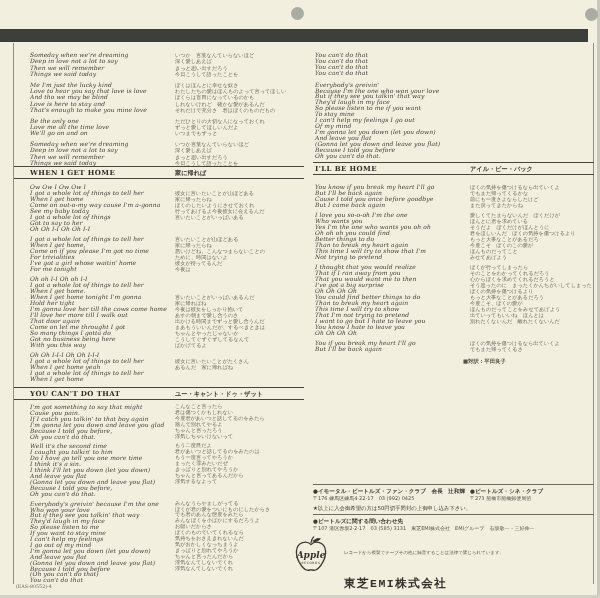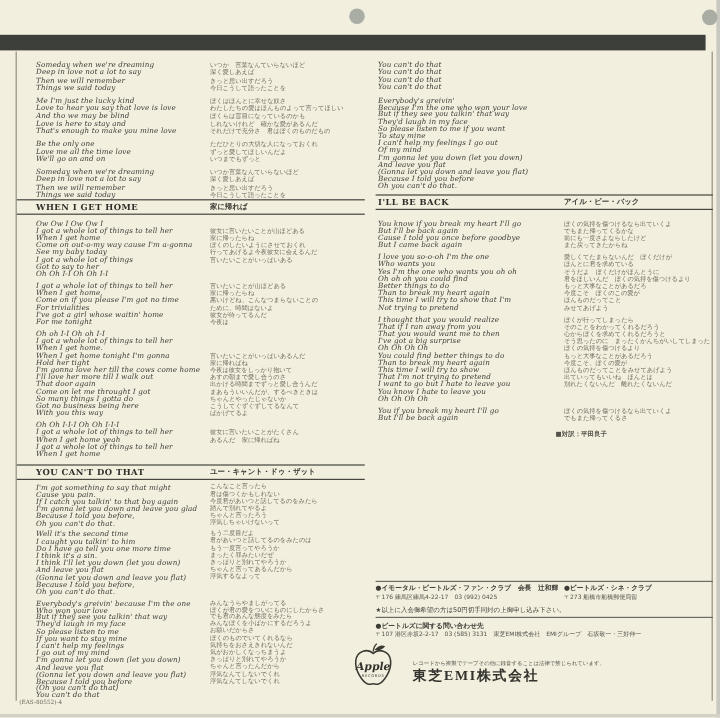--- a/index.html
+++ b/index.html
@@ -55,21 +55,21 @@
   .faddr{font-size:5px;color:#55534a;line-height:6.5px;white-space:nowrap;}
   .fnote{position:absolute;left:313px;top:505px;font-family:"DejaVu Sans",sans-serif;
          font-size:5.4px;color:#3c3b34;white-space:nowrap;}
   .finq-h{position:absolute;left:313px;top:518px;font-family:"DejaVu Sans",sans-serif;
           font-size:5.6px;font-weight:bold;color:#3c3b34;white-space:nowrap;}
   .finq-a{position:absolute;left:313px;top:525px;font-family:"DejaVu Sans",sans-serif;
           font-size:5px;color:#55534a;white-space:nowrap;}
   .apple{position:absolute;left:292px;top:535px;}
   .fcopy{position:absolute;left:344px;top:550px;font-family:"DejaVu Sans",sans-serif;
          font-size:4.5px;color:#55534a;white-space:nowrap;}
-  .fcompany{position:absolute;left:344px;top:556px;font-family:Liberation Serif, serif;
+  .fcompany{position:absolute;left:344px;top:576px;font-family:Liberation Mono, monospace;
             font-size:11.5px;font-weight:bold;color:#33322c;letter-spacing:1.5px;white-space:nowrap;}
   .catalog{position:absolute;left:16px;top:584px;font-size:4.8px;color:#6e6a5e;white-space:nowrap;}
 </style>
 </head>
 <body>
 
 <div class="edge-r"></div>
 <div class="edge-b"></div>
 <div class="topbar"></div>
 <div class="hole hole1"></div>
@@ -323,21 +323,21 @@
         <div class="ln">I'm gonna let you down (let you down)</div>
         <div class="ln">And leave you flat</div>
         <div class="ln">(Gonna let you down and leave you flat)</div>
         <div class="ln">Because I told you before</div>
         <div class="ln">Oh you can't do that.</div>
       </div>
   </div>
 </div>
 
 <div class="hdr hdr-r" style="top:162px">
-  <span class="hdr-en">I'LL BE BACK</span>
+  <span class="hdr-en">I'LL BE HOME</span>
   <span class="hdr-ja">アイル・ビー・バック</span>
 </div>
 
 <div class="sec col-r lh60" style="top:184px">
   <div class="verse">
     <div class="en">
         <div class="ln">You know if you break my heart I'll go</div>
         <div class="ln">But I'll be back again</div>
         <div class="ln">Cause I told you once before goodbye</div>
         <div class="ln">But I came back again</div>

